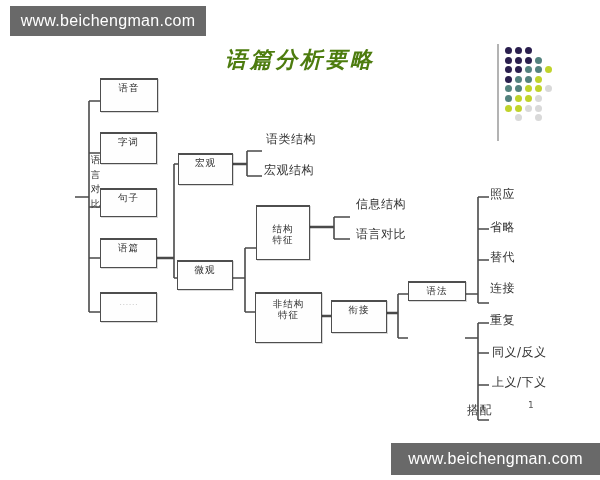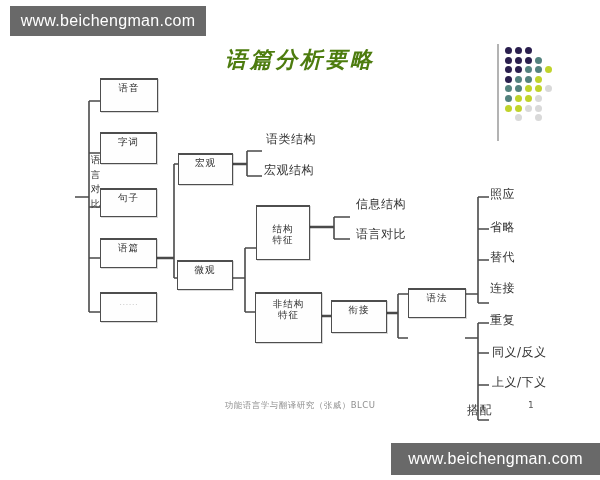--- a/index.html
+++ b/index.html
@@ -146,38 +146,37 @@
     <span>特征</span>
   </div>
   <div class="dbox" style="left:255px;top:292px;width:67px;height:51px;padding-top:4px">
     <span>非结构</span>
     <span>特征</span>
   </div>
 
   <div class="dbox" style="left:331px;top:300px;width:56px;height:33px">
     <span>衔接</span>
   </div>
-  <div class="dbox" style="left:408px;top:288px;width:58px;height:30px">
+  <div class="dbox" style="left:408px;top:281px;width:58px;height:20px">
     <span>语法</span>
   </div>
 
   <div class="leaf" style="left:266px;top:134px">语类结构</div>
   <div class="leaf" style="left:264px;top:165px">宏观结构</div>
   <div class="leaf" style="left:356px;top:199px">信息结构</div>
   <div class="leaf" style="left:356px;top:229px">语言对比</div>
 
   <div class="leaf" style="left:490px;top:189px">照应</div>
   <div class="leaf" style="left:490px;top:222px">省略</div>
   <div class="leaf" style="left:490px;top:252px">替代</div>
   <div class="leaf" style="left:490px;top:283px">连接</div>
   <div class="leaf" style="left:490px;top:315px">重复</div>
   <div class="leaf" style="left:492px;top:347px">同义/反义</div>
   <div class="leaf" style="left:492px;top:377px">上义/下义</div>
   <div class="leaf" style="left:467px;top:405px">搭配</div>
 
-  <div class="caption">功能语言学与翻译研究（张威）BLCU</div>
   <div class="pagenum">1</div>
 
   <div id="wm-br" class="watermark" style="background: rgb(105, 105, 105);">
     <span>www.beichengman.com</span>
   </div>
 
 </div>
 
 </body></html>

